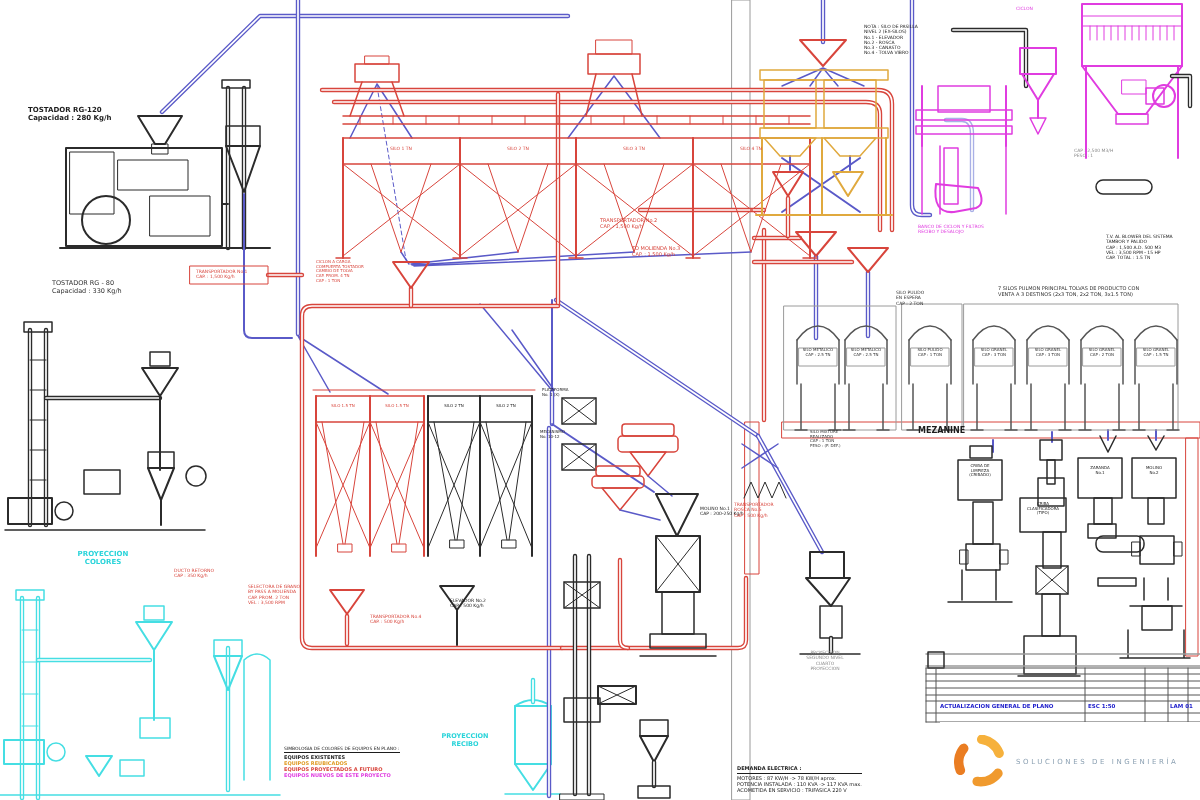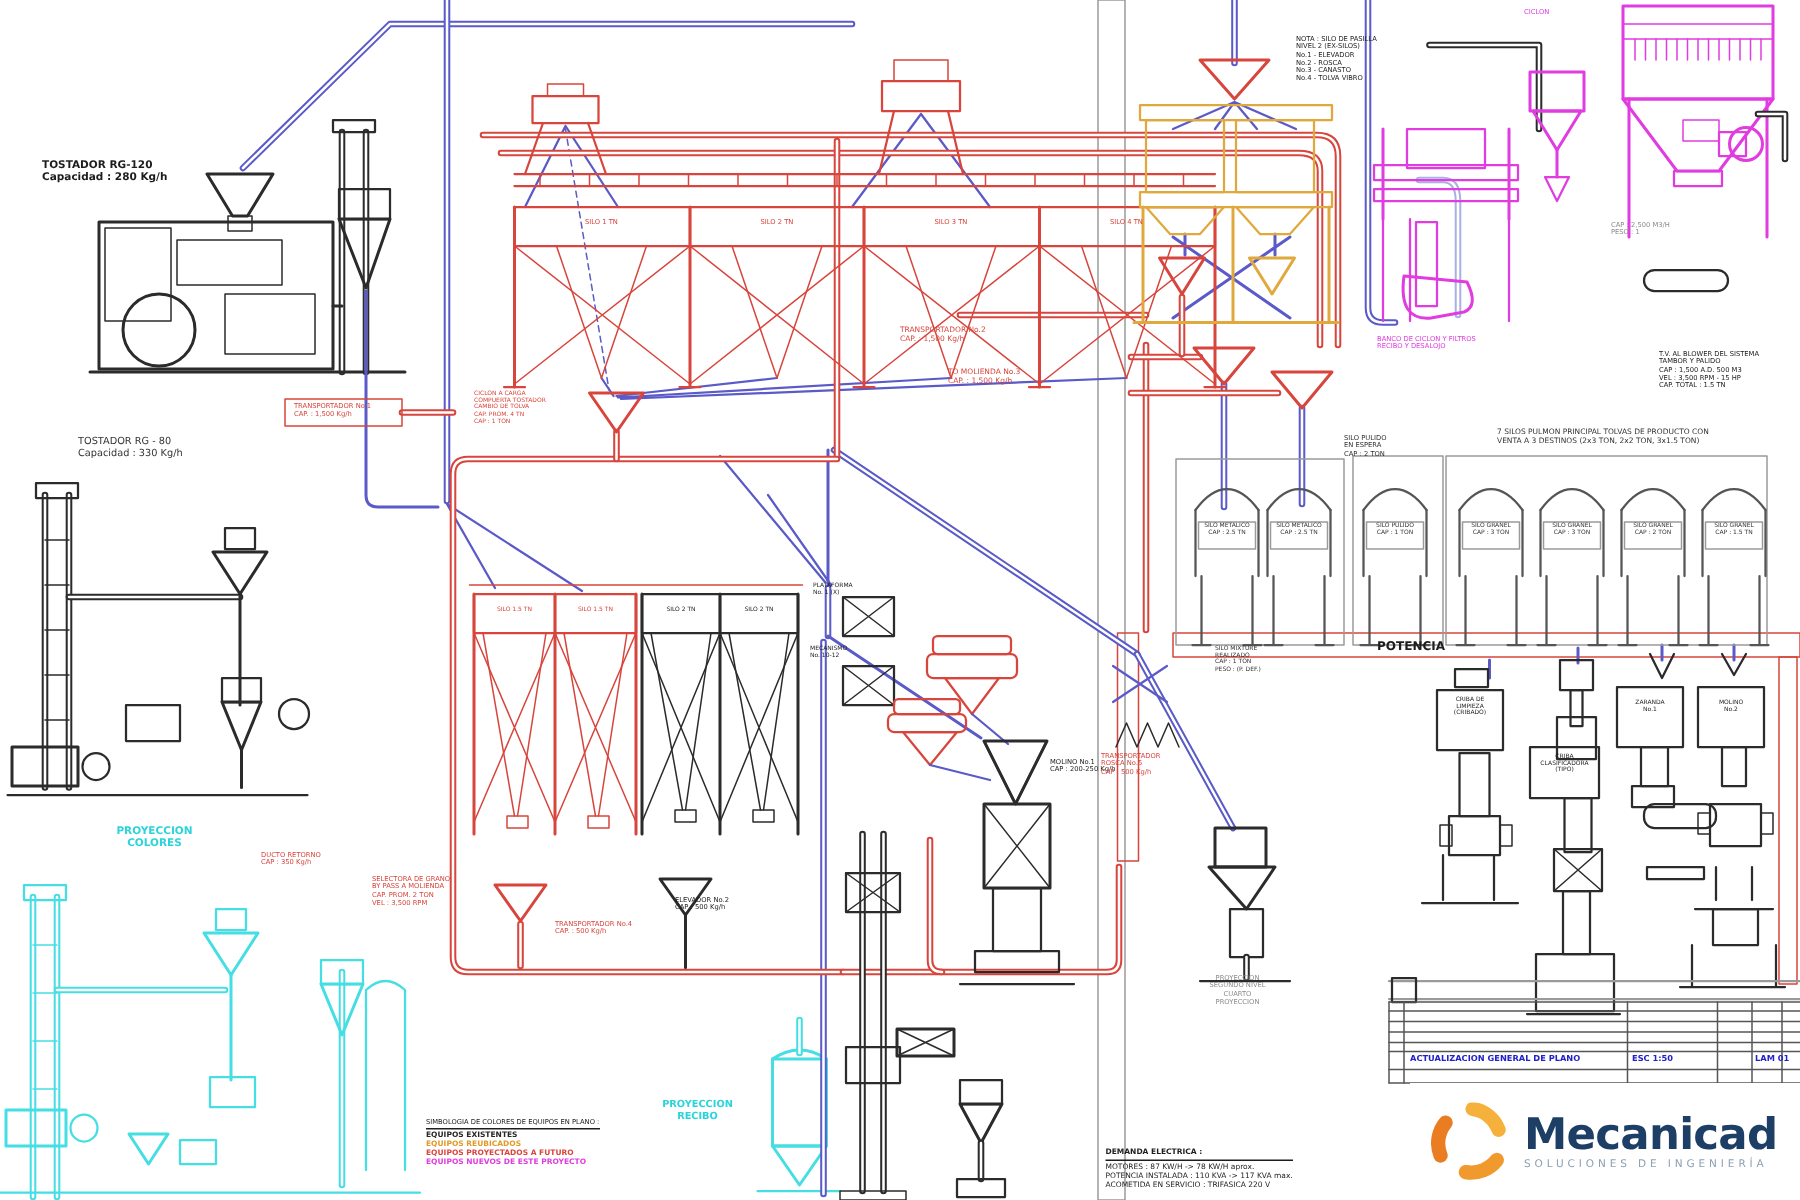--- a/index.html
+++ b/index.html
@@ -470,21 +470,21 @@
         <use href="#arrowSym" transform="translate(755,340) rotate(-90)"></use>
         <use href="#arrowSym" transform="translate(820,18) rotate(0)"></use>
       </g>
 </svg>
 
 <div class="labels" id="labels">
   <div class="lbl s7 blk bold" style="left:28px;top:106px;">
         <div>TOSTADOR RG-120</div>
         <div>Capacidad : 280 Kg/h</div>
       </div>
-  <div class="lbl s65 blk2" style="left:52px;top:291px;">
+  <div class="lbl s65 blk2" style="left:52px;top:280px;">
         <div>TOSTADOR RG - 80</div>
         <div>Capacidad : 330 Kg/h</div>
       </div>
   <div class="lbl s7 cyn bold ctr" style="left:58px;top:550px;width:90px;">
         <div>PROYECCION</div>
         <div>COLORES</div>
       </div>
   <div class="lbl s65 cyn bold ctr" style="left:420px;top:733px;width:90px;">
         <div>PROYECCION</div>
         <div>RECIBO</div>
@@ -569,21 +569,21 @@
       </div>
   <div class="lbl s45 blk2" style="left:896px;top:290px;">
         <div>SILO PULIDO</div>
         <div>EN ESPERA</div>
         <div>CAP : 2 TON</div>
       </div>
   <div class="lbl s5 blk2" style="left:998px;top:286px;">
         <div>7 SILOS PULMON PRINCIPAL TOLVAS DE PRODUCTO CON</div>
         <div>VENTA A 3 DESTINOS (2x3 TON, 2x2 TON, 3x1.5 TON)</div>
       </div>
-  <div class="lbl s8 blk bold" style="left:918px;top:426px;">POTENCIA</div>
+  <div class="lbl s8 blk bold" style="left:918px;top:426px;">MEZANINE</div>
   <div class="lbl s4 blk2" style="left:810px;top:430px;">
         <div>SILO MIXTURE</div>
         <div>REALIZADO</div>
         <div>CAP : 1 TON</div>
         <div>PESO : (P. DEF.)</div>
       </div>
   <div class="lbl s4 blk ctr" style="left:958px;top:464px;width:44px;">
         <div>CRIBA DE</div>
         <div>LIMPIEZA</div>
         <div>(CRIBADO)</div>
@@ -669,18 +669,17 @@
 
 <div id="logo-box">
   <svg width="52" height="52" viewBox="-30 -30 60 60">
     <g fill="none" stroke-linecap="round">
       <path d="M2,-25 A25,25 0 0 1 22,-9" stroke="#f6b13c" stroke-width="11"></path>
       <path d="M2,-25 A25,25 0 0 1 22,-9" stroke="#f09a2e" stroke-width="11" transform="rotate(120)"></path>
       <path d="M2,-25 A25,25 0 0 1 22,-9" stroke="#ea7d22" stroke-width="11" transform="rotate(240)"></path>
     </g>
   </svg>
   <div id="logo-text">
-    <div id="logo-name">Mecanicad</div>
     <div id="logo-tag">SOLUCIONES DE INGENIERÍA</div>
   </div>
 </div>
 
 </div>
 
 </body></html>

